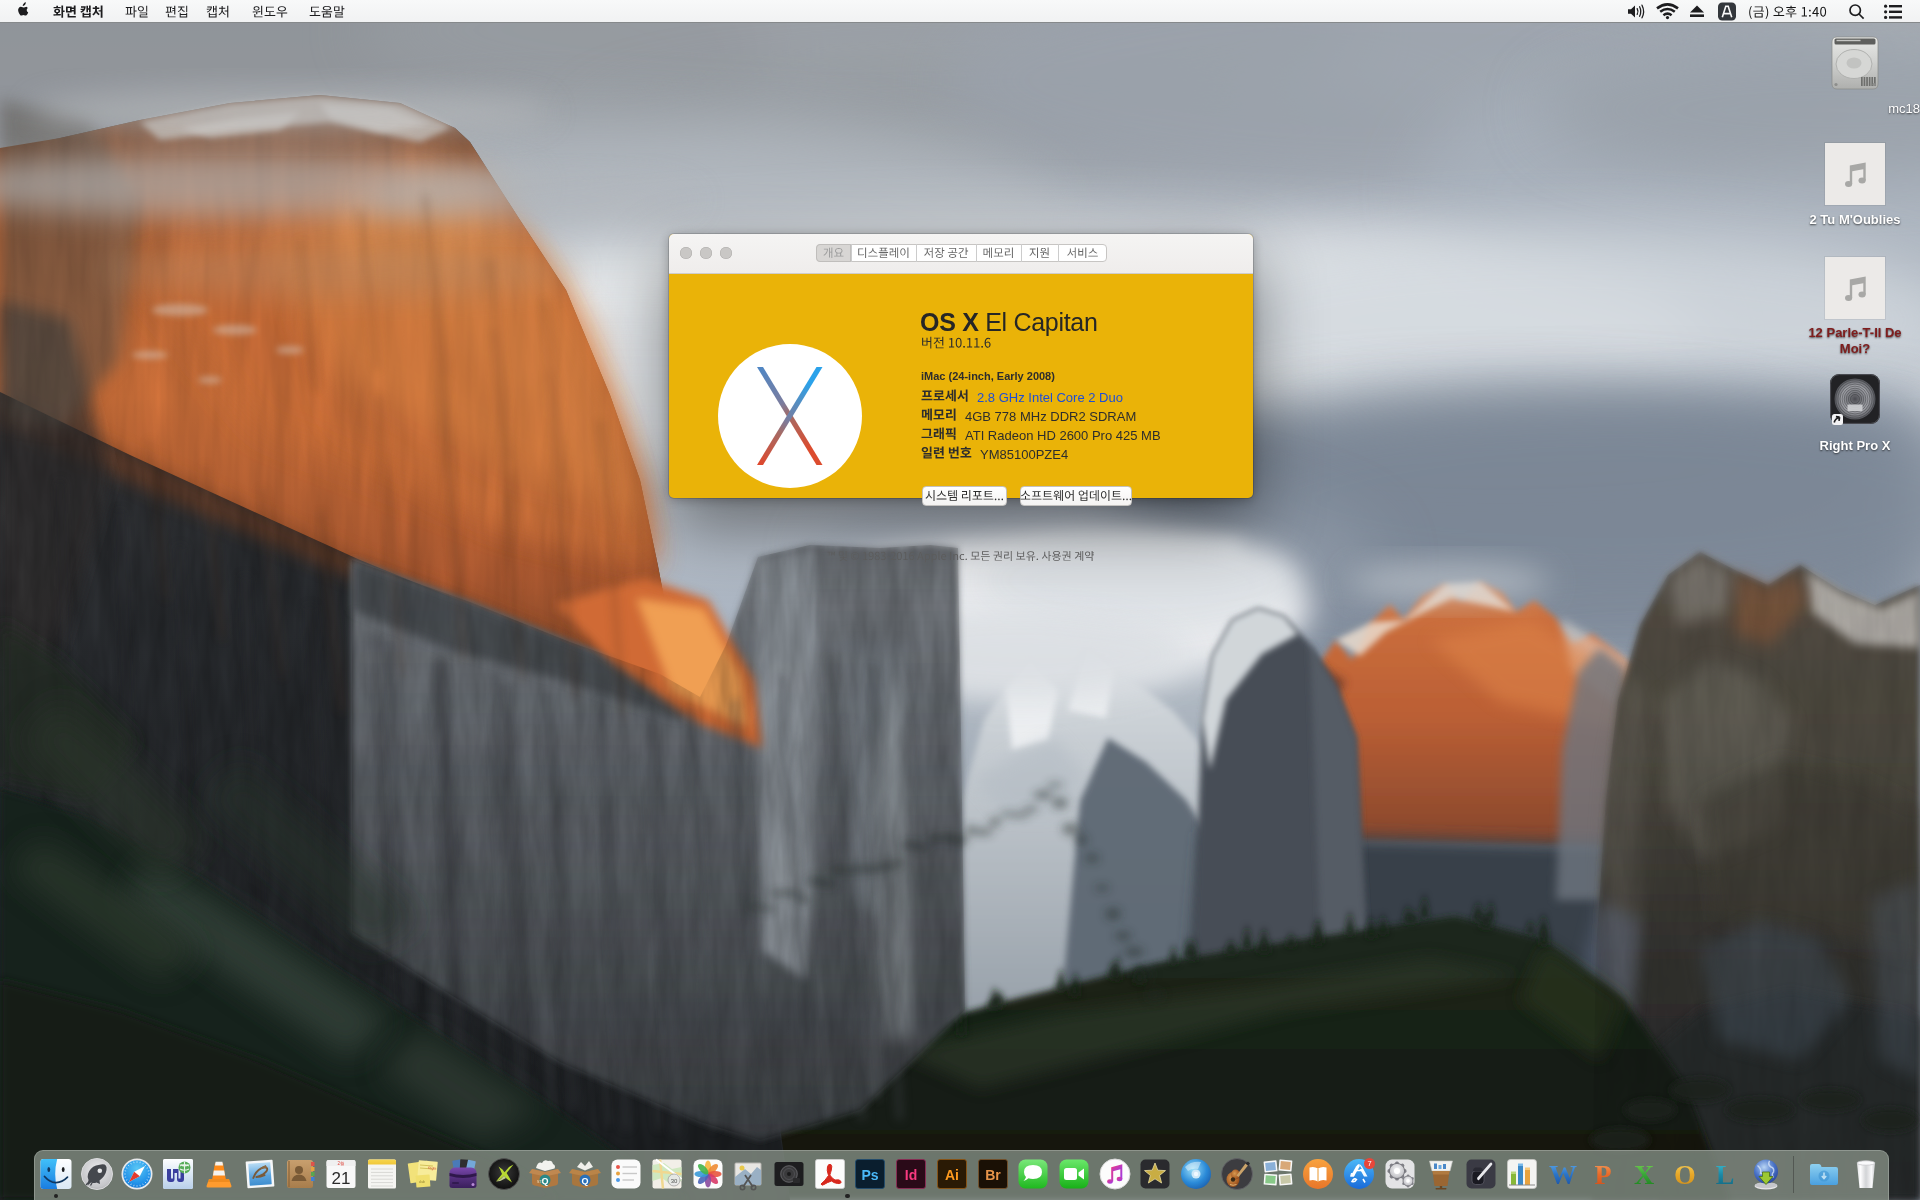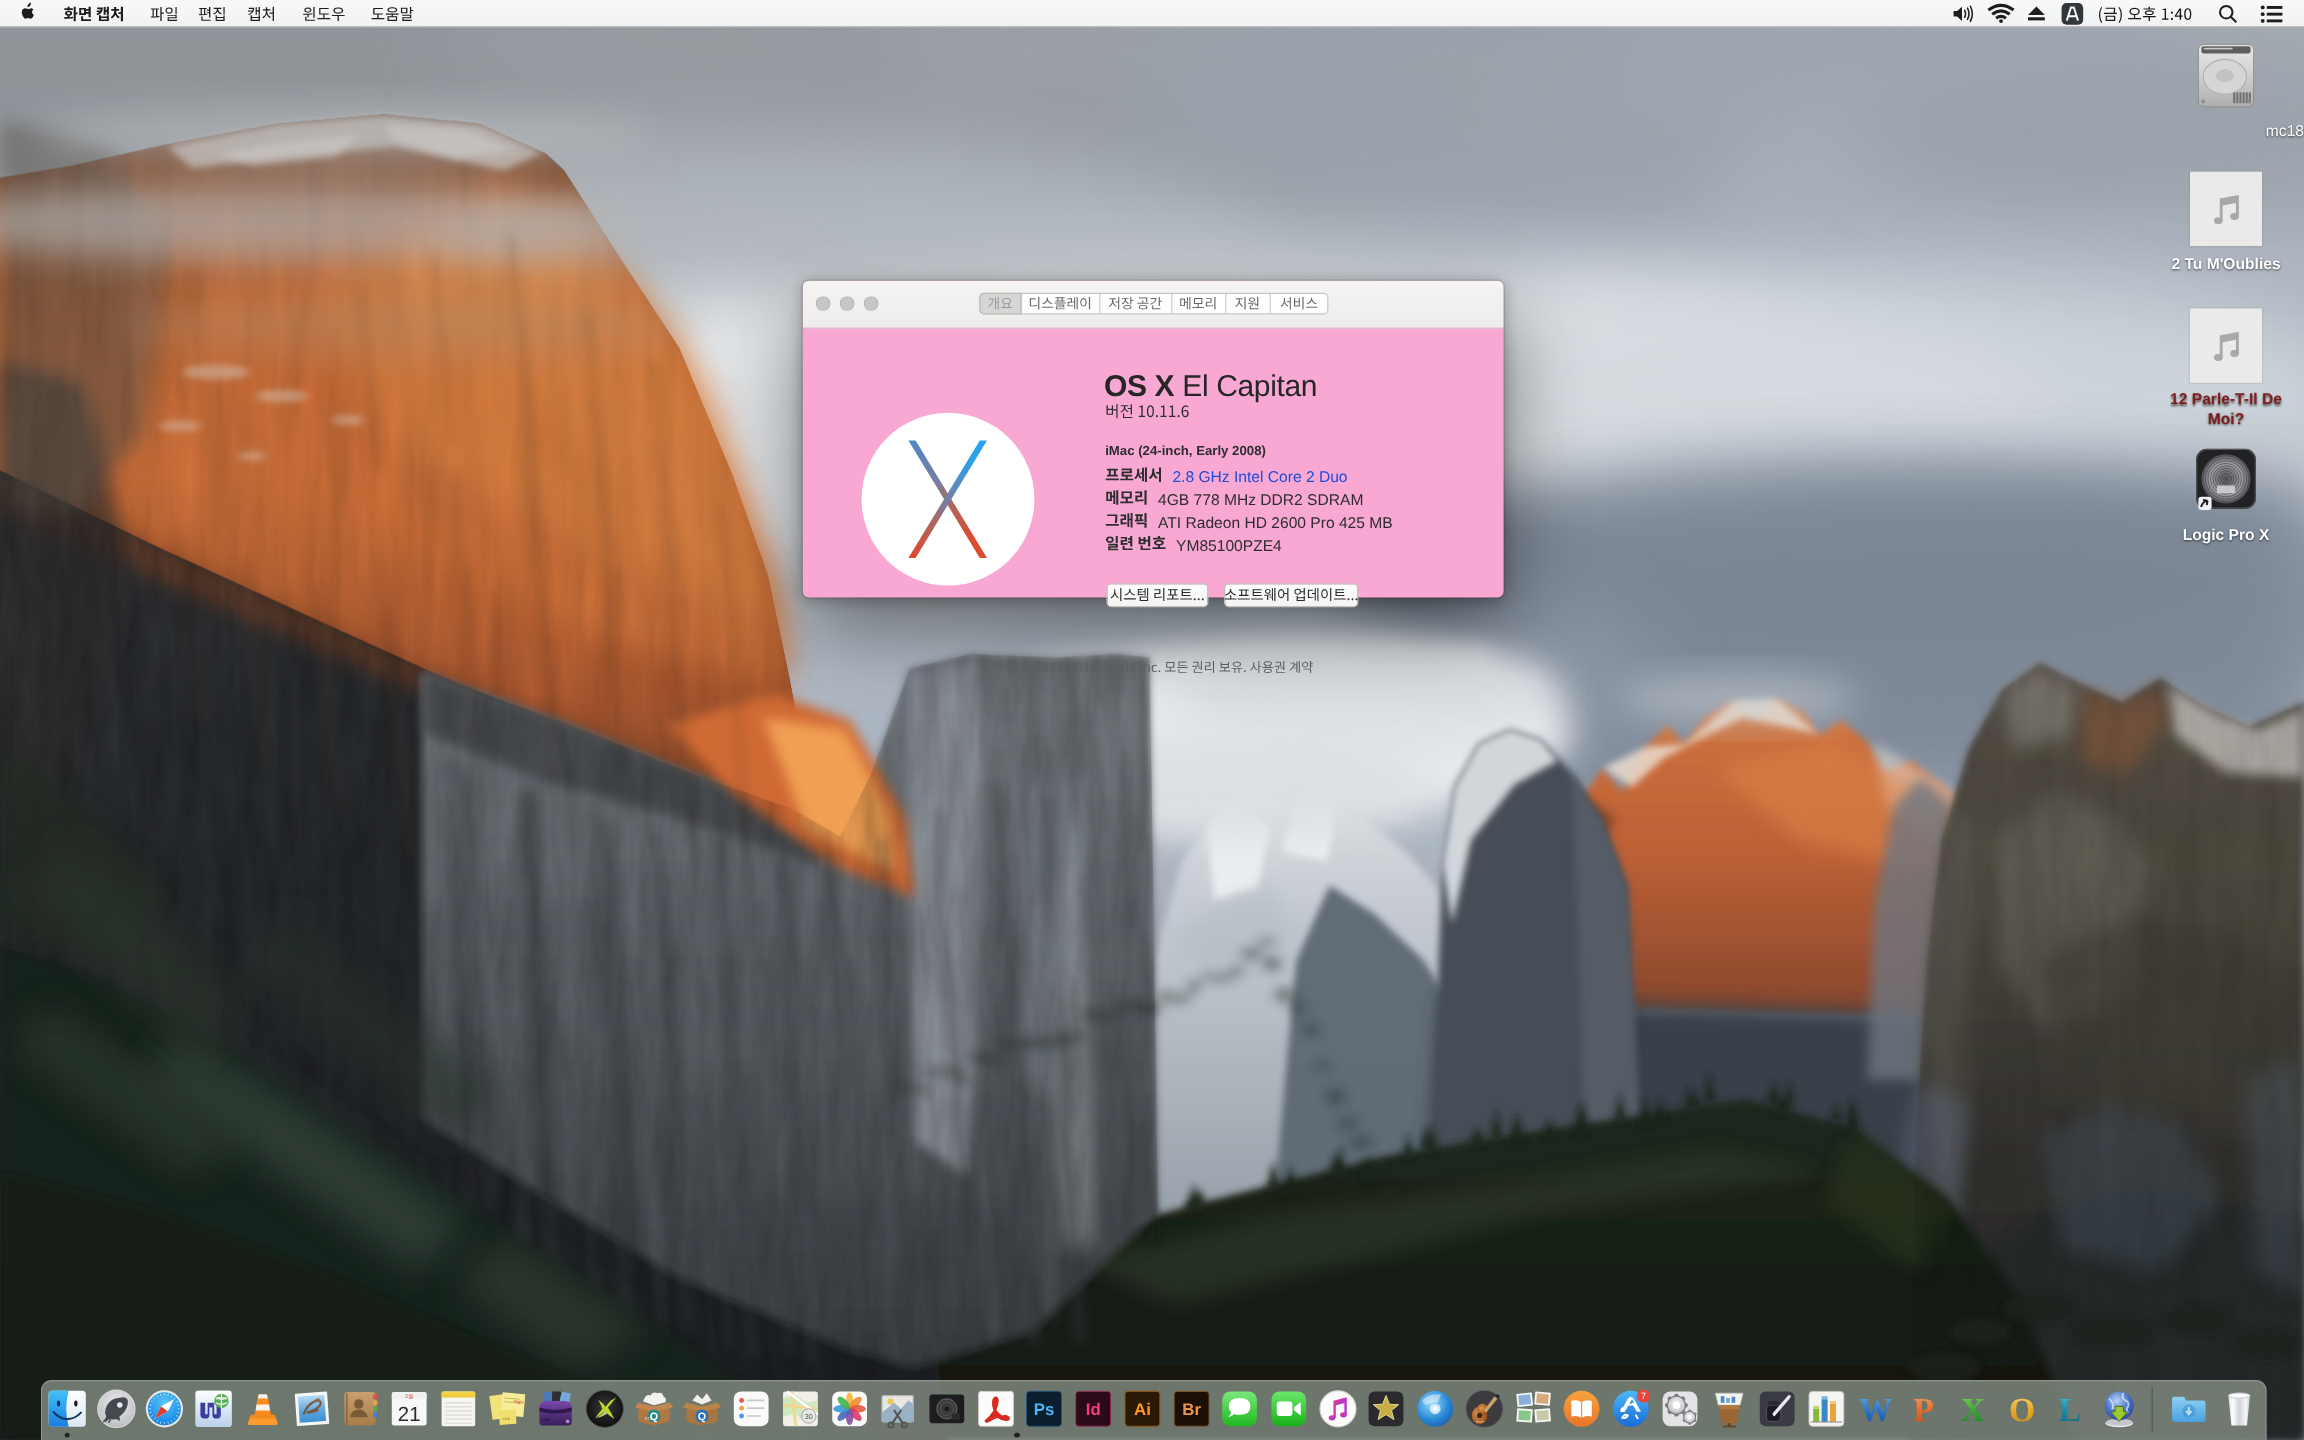--- a/index.html
+++ b/index.html
@@ -381,21 +381,21 @@
   <g fill="#1d1d1f" transform="translate(1884,4.6)">
     <circle cx="1.6" cy="1.6" r="1.6"></circle>
         <rect x="5" y="0.4" width="13" height="2.4"></rect>
     <circle cx="1.6" cy="7.2" r="1.6"></circle>
         <rect x="5" y="6" width="13" height="2.4"></rect>
     <circle cx="1.6" cy="12.8" r="1.6"></circle>
         <rect x="5" y="11.6" width="13" height="2.4"></rect>
   </g>
 </svg>
 
-<div class="abs" style="left:669px;top:234px;width:584px;height:264px;border-radius:5px;background:#f9a8d4;box-shadow:0 28px 70px rgba(0,0,0,0.48), 0 2px 12px rgba(0,0,0,0.28), 0 0 0 1px rgba(0,0,0,0.14);z-index:50">
+<div class="abs" style="left:669px;top:234px;width:584px;height:264px;border-radius:5px;background:#eab308;box-shadow:0 28px 70px rgba(0,0,0,0.48), 0 2px 12px rgba(0,0,0,0.28), 0 0 0 1px rgba(0,0,0,0.14);z-index:50">
   <div style="position:absolute;left:0;top:0;right:0;height:40px;background:linear-gradient(#f5f4f3,#efedec);border-bottom:1px solid #cfcdcb;border-radius:5px 5px 0 0"></div>
   <div style="position:absolute;left:11px;top:12.5px;width:12px;height:12px;border-radius:6px;background:#c9c7c5;box-shadow:inset 0 0 0 0.5px #aeacaa"></div>
   <div style="position:absolute;left:31px;top:12.5px;width:12px;height:12px;border-radius:6px;background:#c9c7c5;box-shadow:inset 0 0 0 0.5px #aeacaa"></div>
   <div style="position:absolute;left:51px;top:12.5px;width:12px;height:12px;border-radius:6px;background:#c9c7c5;box-shadow:inset 0 0 0 0.5px #aeacaa"></div>
 
   <div style="position:absolute;left:147px;top:10px;width:291px;height:17.5px;border:1px solid #c7c5c3;border-radius:4px;background:#fff"></div>
   <div style="position:absolute;left:147px;top:10px;width:35px;height:17.5px;border-radius:4px 0 0 4px;background:#d8d6d4;border:1px solid #c0bebc"></div>
   <div style="position:absolute;left:182px;top:10px;width:65px;height:17.5px;border-left:1px solid #ccc"></div>
   <div style="position:absolute;left:247px;top:10px;width:60px;height:17.5px;border-left:1px solid #ccc"></div>
   <div style="position:absolute;left:307px;top:10px;width:45px;height:17.5px;border-left:1px solid #ccc"></div>
@@ -496,21 +496,21 @@
       <circle cx="28" cy="28" r="15.0" fill="none" stroke="#2e2f33" stroke-width="0.6" opacity="0.7"></circle>
       <circle cx="28" cy="28" r="12.899999999999999" fill="none" stroke="#2e2f33" stroke-width="0.6" opacity="0.7"></circle>
       <circle cx="28" cy="28" r="10.799999999999999" fill="none" stroke="#2e2f33" stroke-width="0.6" opacity="0.7"></circle>
       <circle cx="28" cy="28" r="8.7" fill="none" stroke="#2e2f33" stroke-width="0.6" opacity="0.7"></circle>
       <circle cx="28" cy="28" r="6.599999999999998" fill="none" stroke="#2e2f33" stroke-width="0.6" opacity="0.7"></circle>
       <circle cx="28" cy="28" r="4.499999999999998" fill="none" stroke="#2e2f33" stroke-width="0.6" opacity="0.7"></circle>
   <rect x="20.5" y="33.5" width="15" height="6.5" rx="1" fill="#cfd0d4" opacity="0.9"></rect>
   <rect x="5" y="43" width="11" height="11" rx="2.5" fill="#f2f2f4"></rect>
   <path d="M7.2 51.5 Q8.0 47.5 12.6 46.2 M12.6 46.2 L8.9 45.6 M12.6 46.2 L12.0 49.8" stroke="#1a1a1c" stroke-width="1.7" fill="none"></path>
 </svg>
-<div class="abs" style="left:1790px;top:438px;width:130px;text-align:center;font-size:13px;font-weight:bold;color:#fff;text-shadow:0 1px 2px rgba(0,0,0,0.65);z-index:30">Logic Pro X</div>
+<div class="abs" style="left:1790px;top:438px;width:130px;text-align:center;font-size:13px;font-weight:bold;color:#fff;text-shadow:0 1px 2px rgba(0,0,0,0.65);z-index:30">Right Pro X</div>
 
 <div class="abs" style="left:34px;top:1150px;width:1855px;height:50px;background:rgba(132,142,133,0.8);border:1px solid rgba(200,206,200,0.35);border-bottom:none;border-radius:9px 9px 0 0;z-index:45"></div>
 <div class="abs" style="z-index:46">
       <svg style="position:absolute;left:39.0px;top:1157px" width="34" height="34" viewBox="0 0 34 34">
         <defs>
           <linearGradient id="fg1" x1="0" y1="0" x2="0" y2="1">
             <stop offset="0" stop-color="#41c0f9"></stop>
             <stop offset="1" stop-color="#1a7de0"></stop>
           </linearGradient>
           <linearGradient id="fg2" x1="0" y1="0" x2="0" y2="1">

